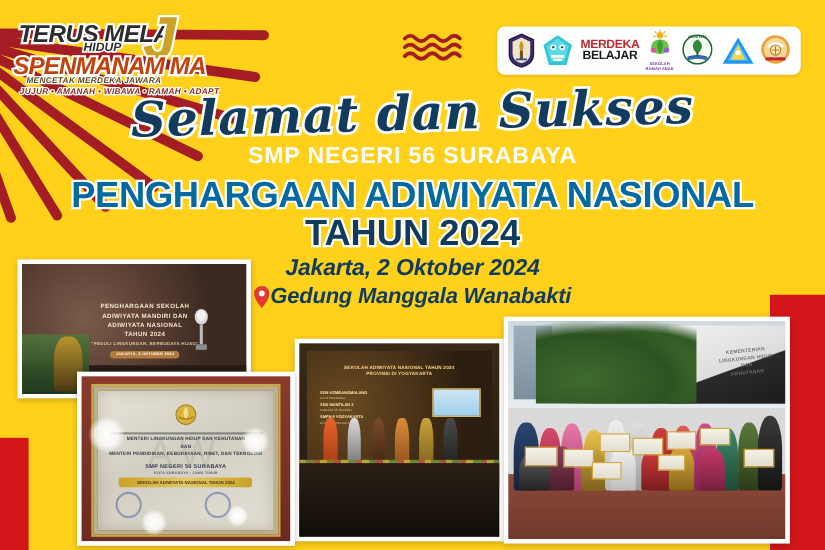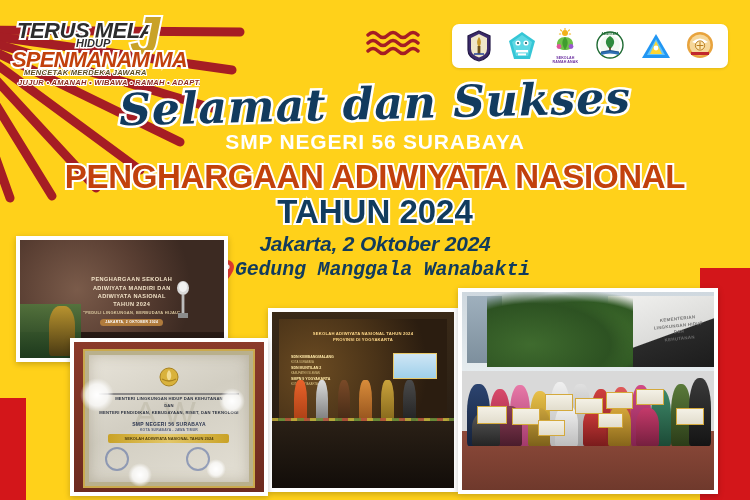--- a/index.html
+++ b/index.html
@@ -126,21 +126,21 @@
     position:absolute; left:0; right:0; top:130px;
     text-align:center;
     font-size:21px; font-weight:bold;
     color:#ffffff;
     letter-spacing:0.8px;
   }
   .award-line1 {
     position:absolute; left:0; right:0; top:158px;
     text-align:center;
     font-size:33px; font-weight:bold;
-    color:#c2410c;
+    color:#0369a1;
     -webkit-text-stroke:4px #ffffff;
     paint-order:stroke fill;
     letter-spacing:-0.3px;
   }
   .award-line2 {
     position:absolute; left:0; right:0; top:193px;
     text-align:center;
     font-size:33px; font-weight:bold;
     color:#113B5D;
     -webkit-text-stroke:4px #ffffff;
@@ -148,21 +148,21 @@
   }
   .date-line {
     position:absolute; left:0; right:0; top:232px;
     text-align:center;
     font-size:21px; font-weight:bold; font-style:italic;
     color:#113B5D;
     letter-spacing:-0.2px;
   }
   .venue-row {
     position:absolute; left:0; right:0; top:258px;
-    display:flex; align-items:center; justify-content:center; gap:1px;font-family:Liberation Mono, monospace;
+    display:flex; align-items:center; justify-content:center; gap:1px;
   }
   .venue-line {
     font-size:20px; font-weight:bold; font-style:italic;
     color:#113B5D; letter-spacing:-0.2px;
   }
   .pin { width:14px; height:20px; position:relative; flex:0 0 auto; }
 
   
   .photo {
     position:absolute;
@@ -420,20 +420,26 @@
         <path d="M15 5 L25 12 L21 26 H9 L5 12 Z" fill="#6fe0ea" opacity=".7"></path>
         <circle cx="11" cy="13" r="2.6" fill="#fff"></circle>
         <circle cx="19" cy="13" r="2.6" fill="#fff"></circle>
         <circle cx="11" cy="13" r="1.1" fill="#15606b"></circle>
         <circle cx="19" cy="13" r="1.1" fill="#15606b"></circle>
         <path d="M9 20 h12 v2.4 H9 Z" fill="#fff"></path>
         <path d="M11 23.4 h8 v2 h-8 Z" fill="#fff"></path>
       </svg>
     </div>
 
+    <div class="lg">
+      <div class="merdeka">
+        <div>MERDEKA</div>
+        <div class="b2">BELAJAR</div>
+      </div>
+    </div>
 
     <div class="lg">
       <div style="text-align:center">
         <svg width="26" height="24" viewBox="0 0 26 24">
           <circle cx="13" cy="5" r="3" fill="#f2b21a"></circle>
           <g stroke="#f2b21a" stroke-width="1.1" stroke-linecap="round">
             <line x1="13" y1="0.4" x2="13" y2="1.6"></line>
             <line x1="8.6" y1="1.8" x2="9.5" y2="2.8"></line>
             <line x1="17.4" y1="1.8" x2="16.5" y2="2.8"></line>
             <line x1="7.4" y1="6" x2="8.7" y2="6"></line>

